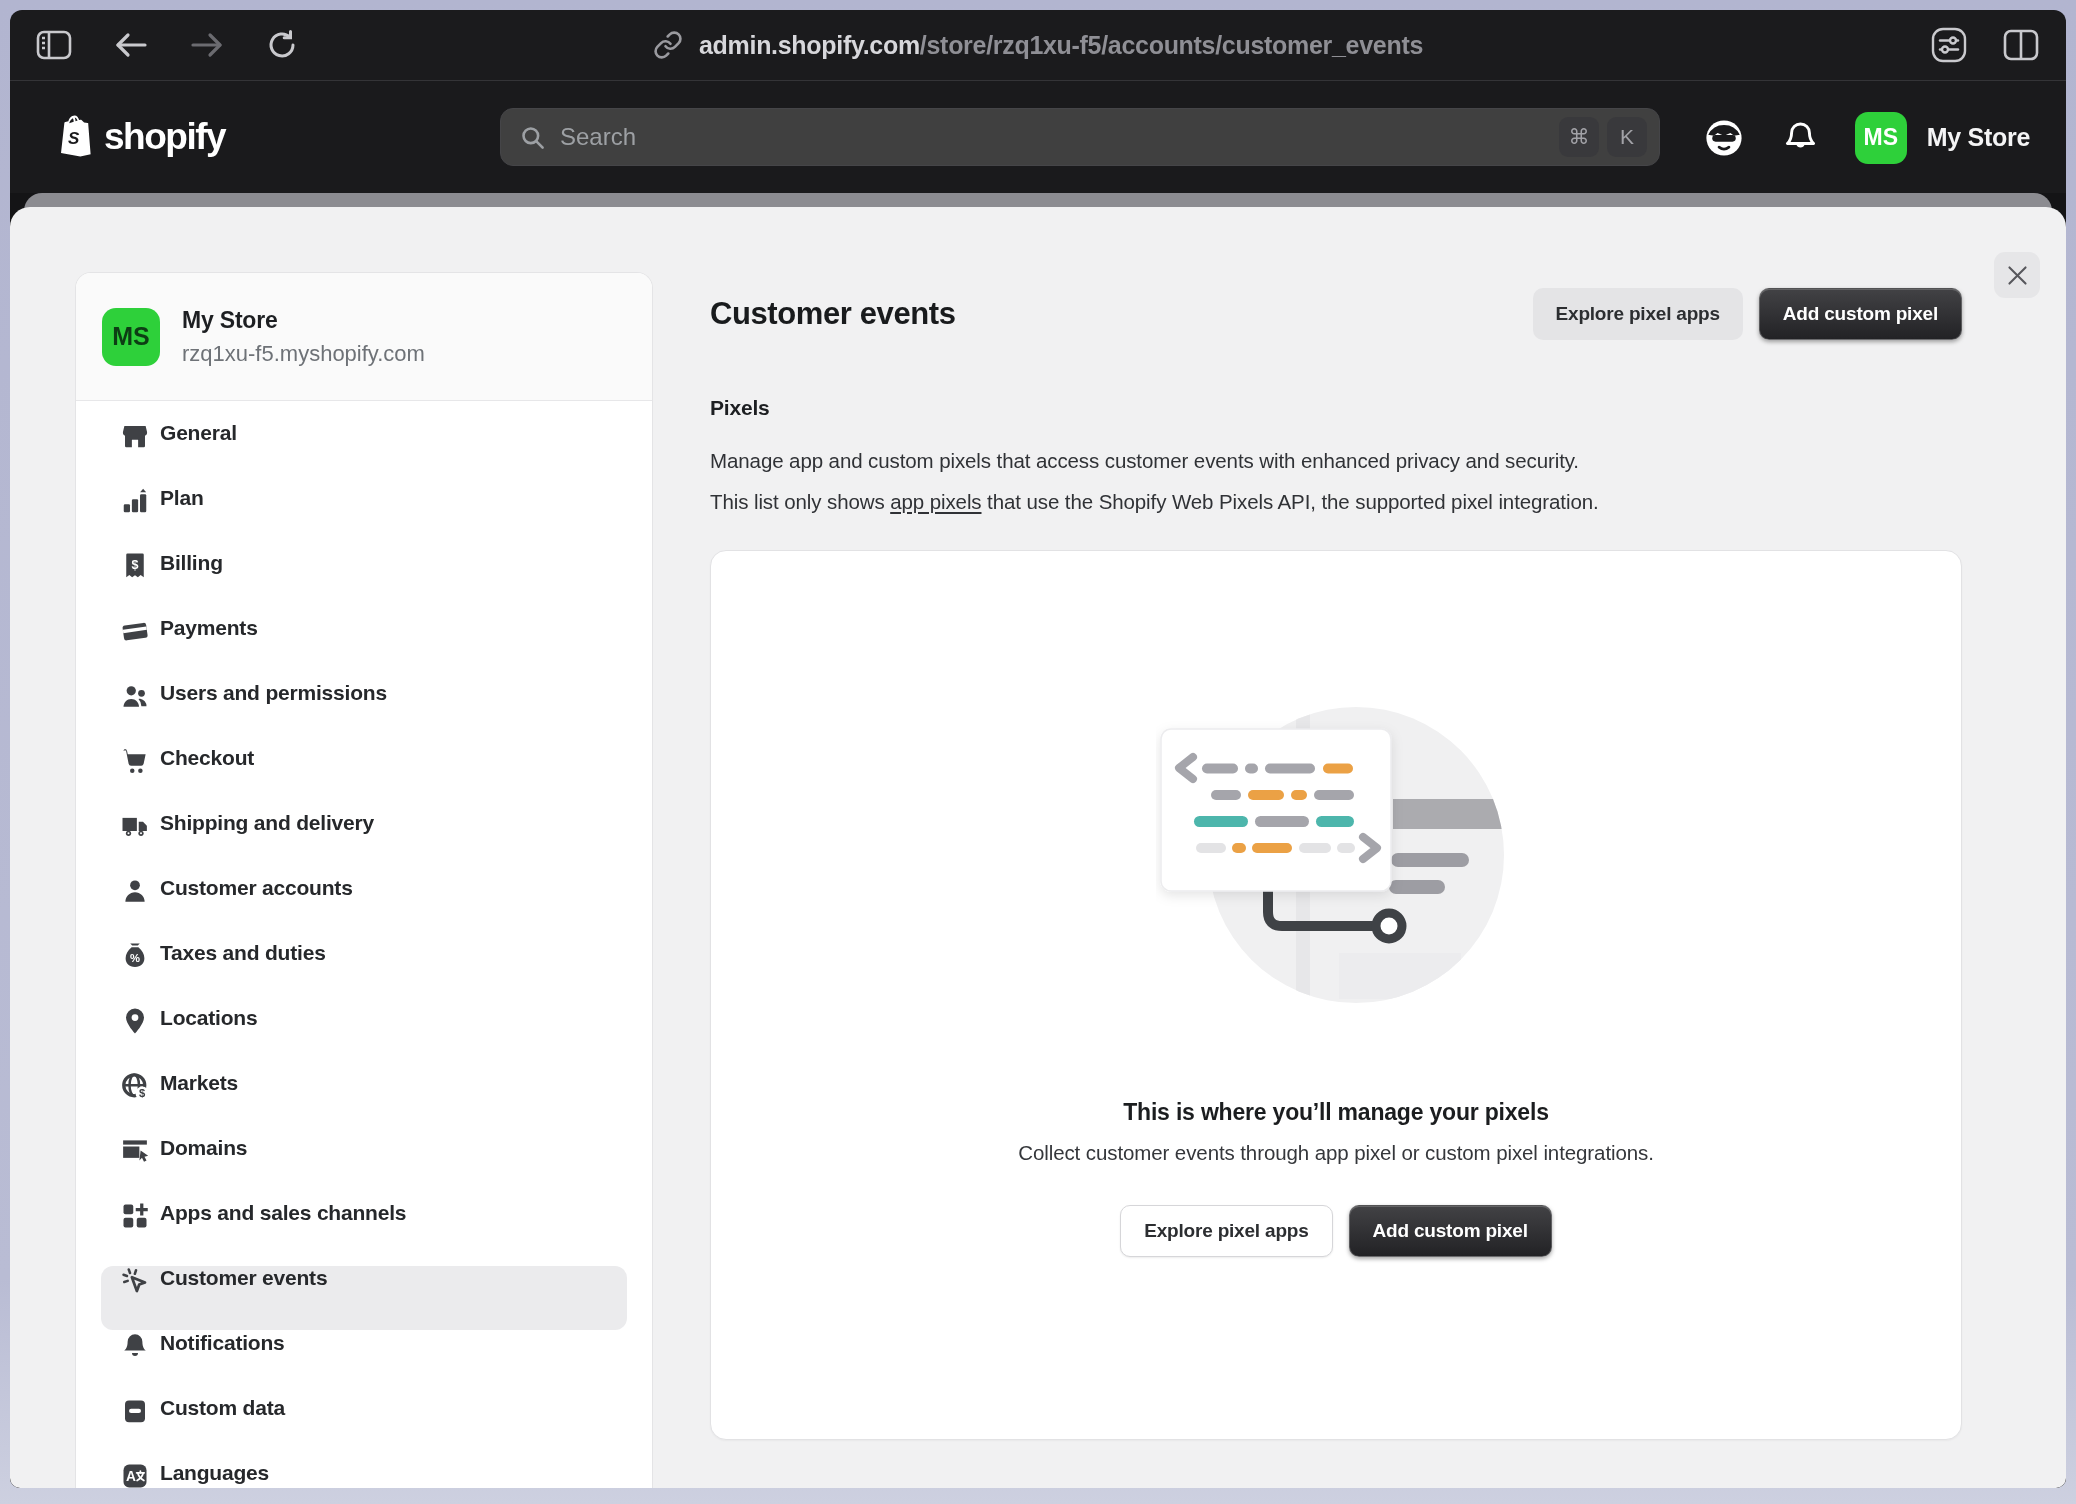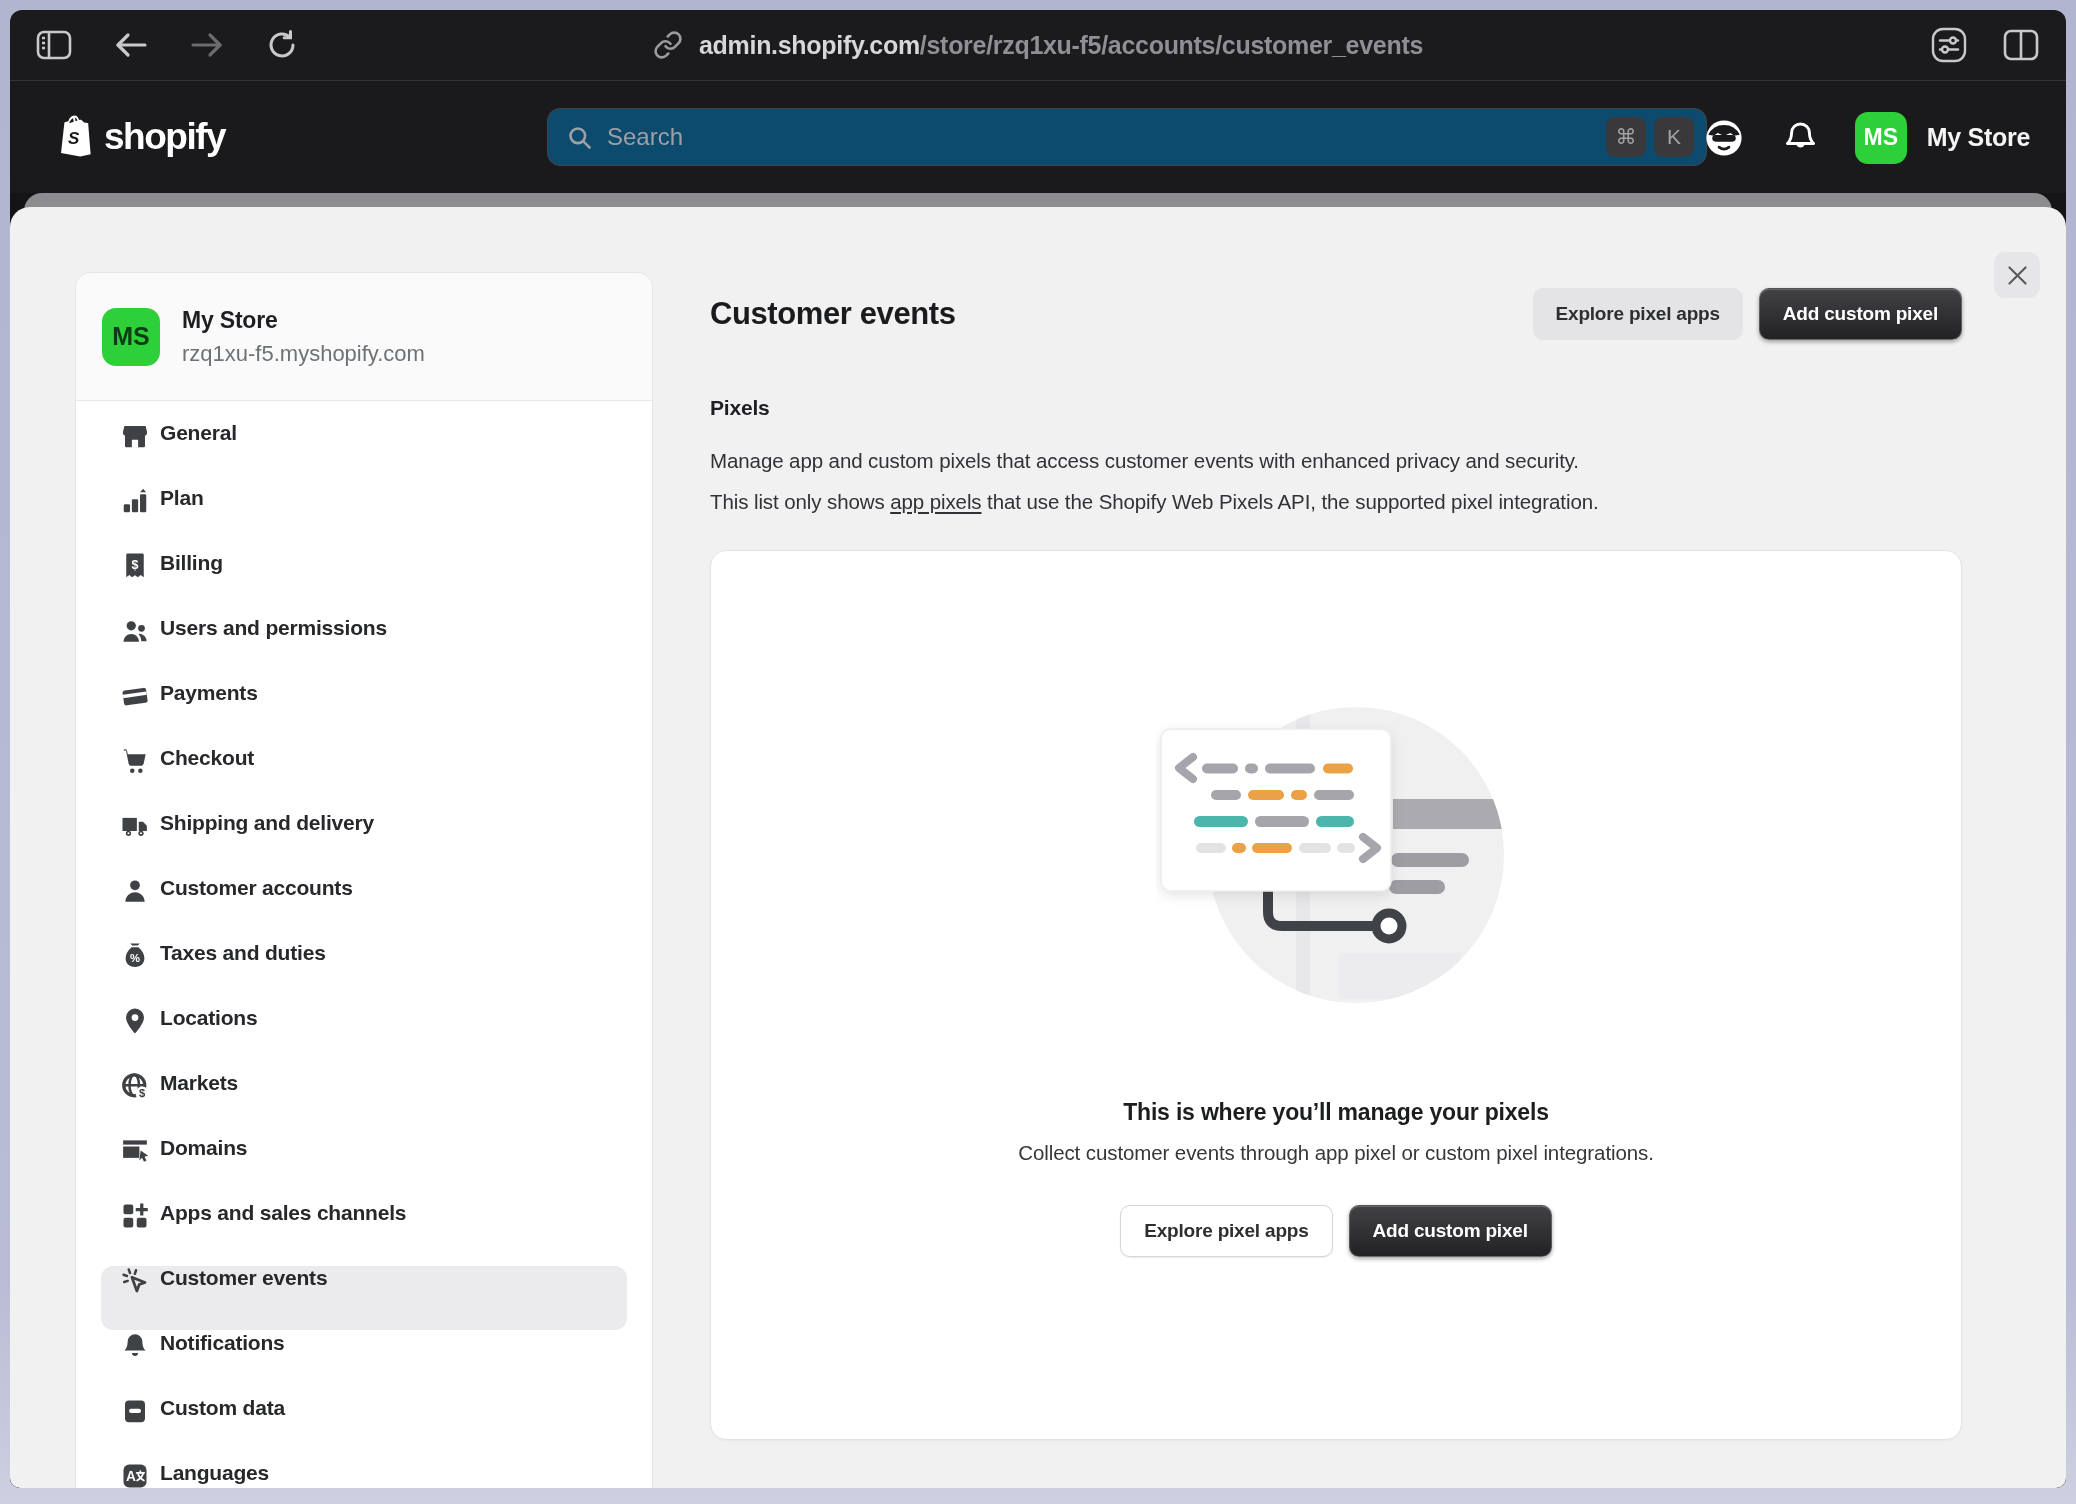--- a/index.html
+++ b/index.html
@@ -22,21 +22,21 @@
   .fwd { color:#6b6b70; }
   .urlbar { position:absolute; left:50%; top:0; height:70px; transform:translateX(-50%);
     display:flex; align-items:center; gap:16px; color:#9a9a9f; }
   .url-host { color:#d7d7db; font-weight:700; font-size:25px; letter-spacing:-0.3px; }
   .url-path { color:#8f8f95; font-weight:600; font-size:25px; letter-spacing:-0.3px; }
   
   .adminbar { position:relative; height:113px; flex:0 0 auto; background:#1a1a1c; border-top:1px solid #343437; }
   .logo { position:absolute; left:44px; top:50%; transform:translateY(-50%); display:flex; align-items:center; gap:10px; }
   .logo-word { color:#fff; font-size:37px; font-weight:800; letter-spacing:-1.5px; }
   .searchbar { position:absolute; left:490px; top:50%; transform:translateY(-50%); width:1160px; height:58px;
-    background:#0c4a6e; border:1px solid #454548; border-radius:13px; display:flex; align-items:center; padding:0 12px 0 18px;margin-left:47px; }
+    background:#404040; border:1px solid #454548; border-radius:13px; display:flex; align-items:center; padding:0 12px 0 18px; }
   .search-ph { color:#9da0a4; font-size:24px; margin-left:14px; flex:1; }
   .kbd { width:40px; height:40px; background:#39393c; border-radius:9px; color:#a2a2a7; font-size:21px;
     display:flex; align-items:center; justify-content:center; margin-left:8px; }
   .head-right { position:absolute; right:36px; top:0; height:113px; display:flex; align-items:center; gap:36px; }
   .avatar { width:52px; height:52px; border-radius:13px; background:#2ed03a; color:#fff; font-weight:700; font-size:23px;
     display:flex; align-items:center; justify-content:center; }
   .store-name { color:#f4f4f5; font-size:25px; font-weight:600; letter-spacing:-0.3px; margin-left:-16px; }
   
   .backdrop { position:relative; flex:1; background:#141416; }
   .sheet { position:absolute; top:0; left:14px; right:14px; height:34px; background:#8c8c91; border-radius:18px 18px 0 0; }
@@ -223,38 +223,38 @@
                 <svg viewBox="0 0 24 24" fill="currentColor">
                   <path d="M6 2h12a1 1 0 0 1 1 1v18l-2.5-1.8L14.3 21l-2.3-1.6L9.7 21l-2.2-1.8L5 21V3a1 1 0 0 1 1-1z"></path>
                   <text x="12" y="14" font-size="10" font-weight="bold" fill="#fff" text-anchor="middle" font-family="Liberation Sans,sans-serif">$</text>
                 </svg>
               </span>
               <span class="nav-label">Billing</span>
             </div>
             <div class="nav-item">
               <span class="nico">
                 <svg viewBox="0 0 24 24" fill="currentColor">
+                  <g transform="rotate(-8 12 12)">
+                    <rect x="2.5" y="6.5" width="19" height="12" rx="2"></rect>
+                    <rect x="2.5" y="9.6" width="19" height="2.8" fill="#fff"></rect>
+                  </g>
+                </svg>
+              </span>
+              <span class="nav-label">Payments</span>
+            </div>
+            <div class="nav-item">
+              <span class="nico">
+                <svg viewBox="0 0 24 24" fill="currentColor">
                   <circle cx="9" cy="7.8" r="3.7"></circle>
                   <path d="M2.8 20.5c0-3.4 2.8-6.2 6.2-6.2s6.2 2.8 6.2 6.2z"></path>
                   <circle cx="17.2" cy="9.8" r="2.7"></circle>
                   <path d="M16.2 14.1a6.1 6.1 0 0 1 5 6h-4.1a8.3 8.3 0 0 0-2.3-5.7c.4-.2.9-.3 1.4-.3z"></path>
                 </svg>
               </span>
               <span class="nav-label">Users and permissions</span>
-            </div>
-            <div class="nav-item">
-              <span class="nico">
-                <svg viewBox="0 0 24 24" fill="currentColor">
-                  <g transform="rotate(-8 12 12)">
-                    <rect x="2.5" y="6.5" width="19" height="12" rx="2"></rect>
-                    <rect x="2.5" y="9.6" width="19" height="2.8" fill="#fff"></rect>
-                  </g>
-                </svg>
-              </span>
-              <span class="nav-label">Payments</span>
             </div>
             <div class="nav-item">
               <span class="nico">
                 <svg viewBox="0 0 24 24" fill="currentColor">
                   <path d="M2.5 3.5h2.3l2.1 10.6a2 2 0 0 0 2 1.6h8a2 2 0 0 0 2-1.6l1.6-7.6H6.2l-.5-2.4a2 2 0 0 0-2-1.6z"></path>
                   <circle cx="9.8" cy="19.8" r="1.8"></circle>
                   <circle cx="16.3" cy="19.8" r="1.8"></circle>
                 </svg>
               </span>
               <span class="nav-label">Checkout</span>

